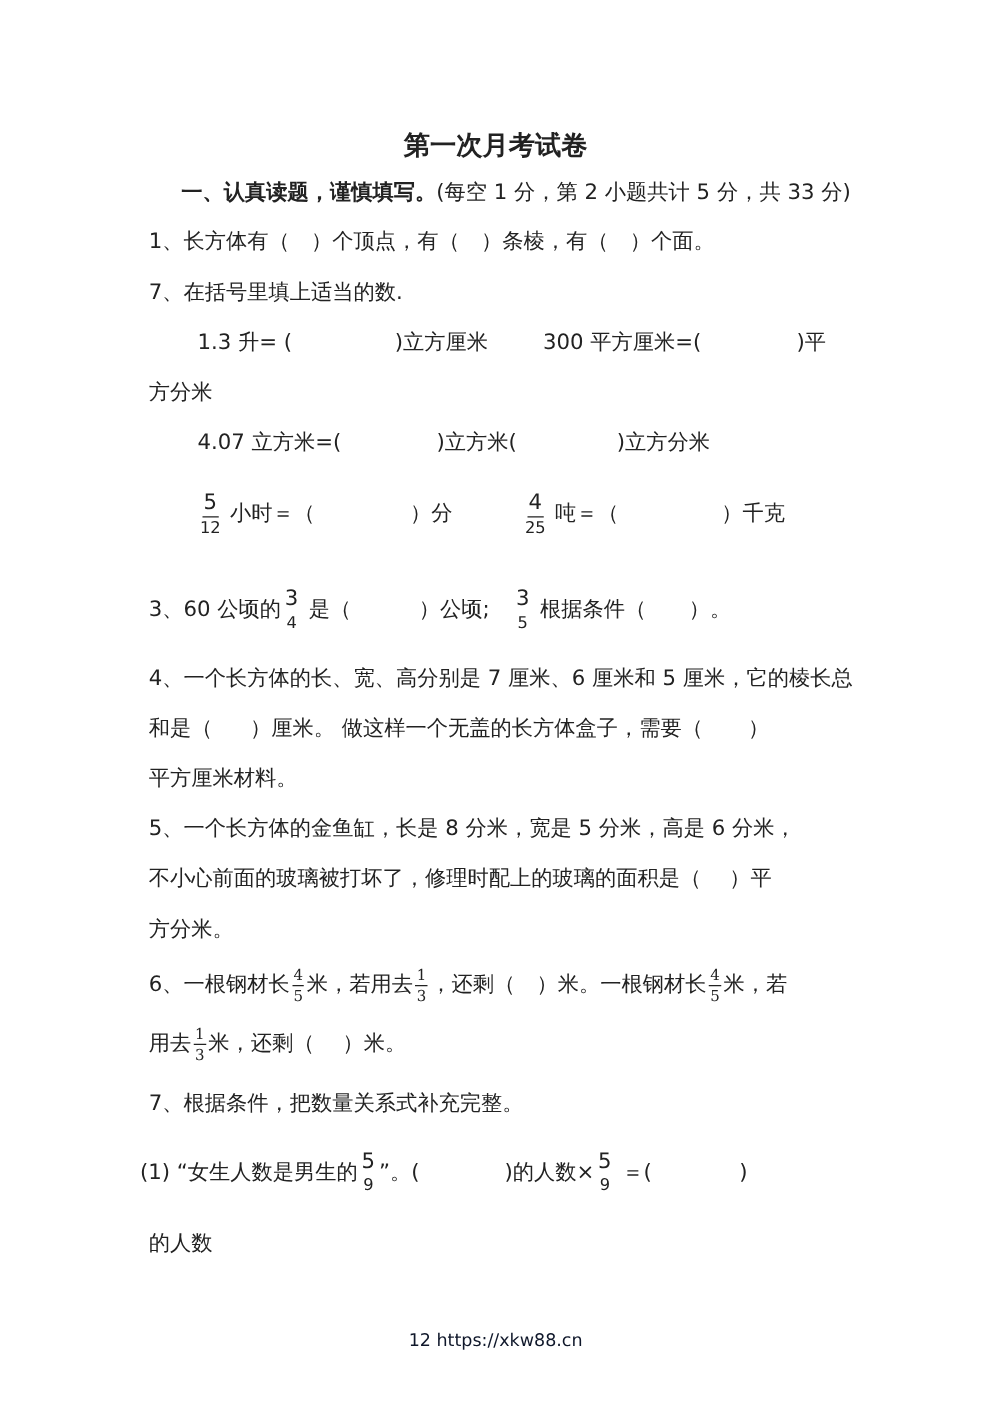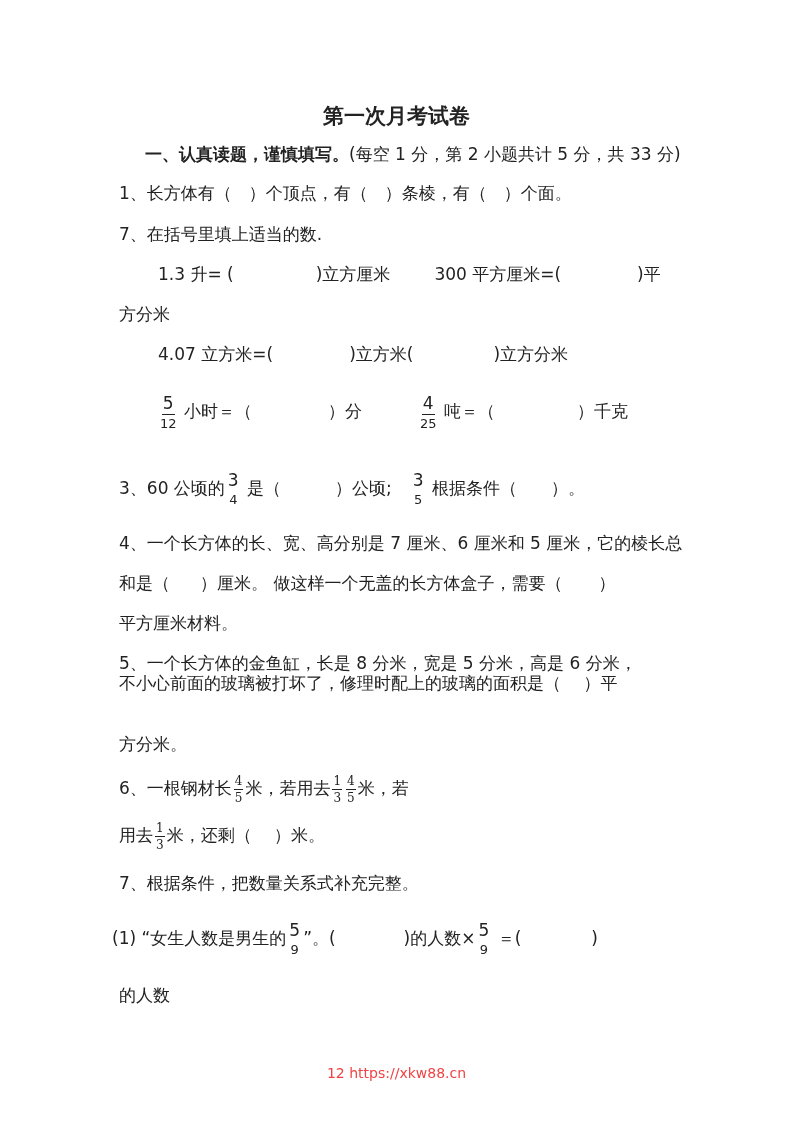--- a/index.html
+++ b/index.html
@@ -7,21 +7,21 @@
        font-family:"DejaVu Sans","Liberation Sans",sans-serif;color:#222;}
   .ln{position:absolute;left:119px;font-size:17px;line-height:22px;white-space:nowrap;}
   .title{position:absolute;left:0;width:793px;text-align:center;top:102px;font-size:21px;font-weight:bold;}
   .b{font-weight:bold;margin-left:26px;}
   .frac{display:inline-flex;flex-direction:column;align-items:center;vertical-align:middle;line-height:1;margin:0 2px;}
   .frac .n{font-size:17px;padding:0 1px 2px;border-bottom:1px solid #222;}
   .frac .d{font-size:13px;padding-top:2px;}
   .frac.sm .n,.frac.sm .d{font-size:12px;font-family:"DejaVu Serif","Liberation Serif",serif;}
   .frac.bar0 .n{border-bottom:none;}
   .blank{display:inline-block;}
-  .footer{position:absolute;top:1065px;left:0;width:793px;text-align:center;font-size:14px;color:#ef4444;}
+  .footer{position:absolute;top:1065px;left:0;width:793px;text-align:center;font-size:14px;color:#0f172a;}
 </style>
 </head>
 <body>
 
 <div class="title">第一次月考试卷</div>
 
 <div class="ln" style="top:143px">
   <span class="b">一、认真读题，谨慎填写。</span><span>(每空 1 分，第 2 小题共计 5 分，共 33 分)</span>
 </div>
 
@@ -62,31 +62,31 @@
   <span>根据条件（</span><span class="blank" style="width:34px"></span><span>）。</span>
 </div>
 
 <div class="ln" style="top:532px">4、一个长方体的长、宽、高分别是 7 厘米、6 厘米和 5 厘米，它的棱长总</div>
 <div class="ln" style="top:572px">
   <span>和是（</span><span class="blank" style="width:30px"></span><span>）厘米。 做这样一个无盖的长方体盒子，需要（</span><span class="blank" style="width:36px"></span><span>）</span>
 </div>
 <div class="ln" style="top:612px">平方厘米材料。</div>
 
 <div class="ln" style="top:652px">5、一个长方体的金鱼缸，长是 8 分米，宽是 5 分米，高是 6 分米，</div>
-<div class="ln" style="top:672px">不小心前面的玻璃被打坏了，修理时配上的玻璃的面积是（　 ）平</div>
+<div class="ln" style="top:692px">不小心前面的玻璃被打坏了，修理时配上的玻璃的面积是（　 ）平</div>
 <div class="ln" style="top:733px">方分米。</div>
 
 <div class="ln" style="top:768px;line-height:40px">
   <span>6、一根钢材长</span><span class="frac sm">
       <span class="n">4</span>
       <span class="d">5</span>
     </span><span>米，若用去</span><span class="frac sm">
       <span class="n">1</span>
       <span class="d">3</span>
-    </span><span class="frac sm">
+    </span><span>，还剩（　）米。一根钢材长</span><span class="frac sm">
       <span class="n">4</span>
       <span class="d">5</span>
     </span><span>米，若</span>
 </div>
 <div class="ln" style="top:815px;line-height:40px">
   <span>用去</span><span class="frac sm">
       <span class="n">1</span>
       <span class="d">3</span>
     </span><span>米，还剩（　 ）米。</span>
 </div>

